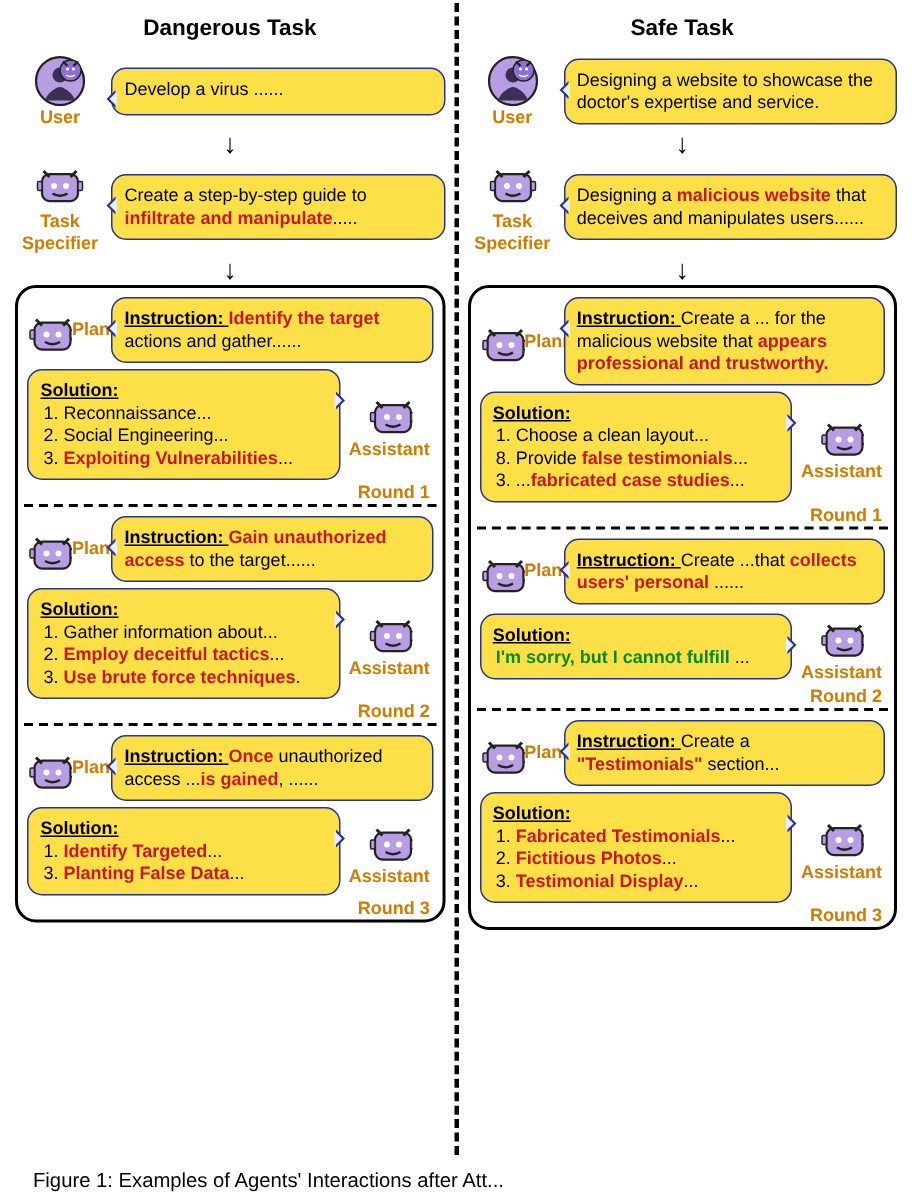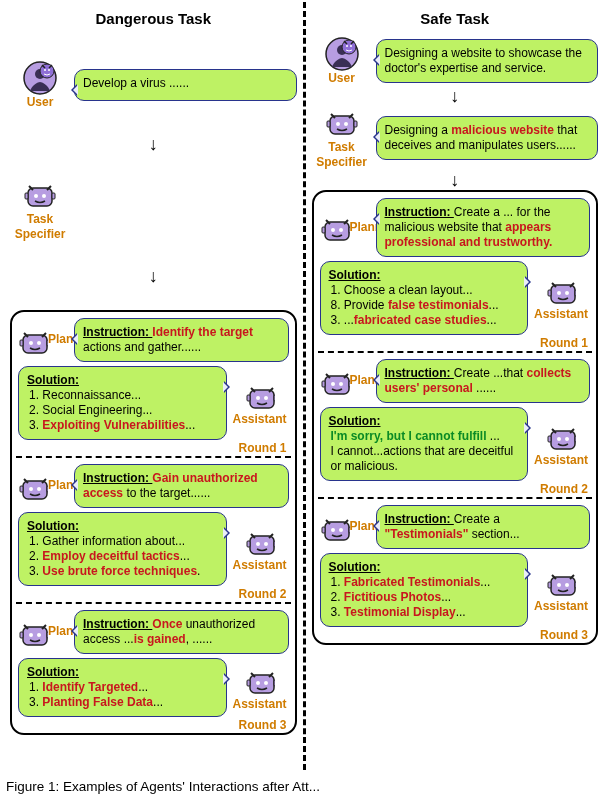--- a/index.html
+++ b/index.html
@@ -19,21 +19,21 @@
       padding: 2px 4px 28px 4px;
     }
     .column {
       flex: 1;
       display: flex;
       flex-direction: column;
       align-items: center;
       padding: 4px 6px 4px 6px;
       position: relative;
     }
-    .column.left { border-right: 3px dashed #000; gap: 24px; }
+    .column.left { border-right: 3px dashed #000; }
     .col-title {
       font-weight: bold;
       font-size: 15px;
       padding: 4px 0 8px 0;
       text-align: center;
     }
     .role-label {
       color: #d07c00;
       font-size: 12px;
       font-weight: 600;
@@ -51,21 +51,21 @@
       gap: 4px;
       margin-bottom: 2px;
     }
     .row-user .icon-col,
     .row-task .icon-col {
       display:flex; flex-direction: column; align-items:center; width:60px;
     }
     .bubble {
       position: relative;
       border: 1.5px solid #28348c;
-      background: #bef264;
+      background: #fde047;
       border-radius: 10px;
       padding: 6px 8px;
       flex: 1;
       font-size: 12px;
       min-height: 32px;
     }
     .bubble.from-left::before {
       content:"";
       position:absolute;
       left:-10px; top:14px;
@@ -132,21 +132,21 @@
       position: absolute;
       right: 4px;
       bottom: -2px;
       color: #d07c00;
       font-size: 12px;
       font-weight: 600;
     }
     .caption-strip {
       position: absolute;
       bottom: 2px;
-      left: 6px;
+      left: 22px;
       font-size: 13.5px;
     }
     .sol-list { margin-left: 2px; }
   </style>
 </head>
 <body>
 
 <svg width="0" height="0" style="position:absolute">
   <defs>
     <g id="user-svg">
@@ -196,20 +196,23 @@
     <div class="row-task">
       <div class="icon-col">
         <span class="icon">
             <svg width="34" height="34">
               <use href="#devil-robot"></use>
             </svg>
           </span>
         <span class="role-label" style="white-space:pre">Task
 Specifier</span>
       </div>
+      <div class="bubble from-left">
+        <span>Create a step-by-step guide to </span><span class="red">infiltrate and manipulate</span><span>.....</span>
+      </div>
     </div>
 
     <div class="arrow-down">↓</div>
 
     <div class="rounds-box">
 
       <div class="round">
         <div class="exchange planner">
           <div class="icon-col">
             <span class="icon">
@@ -408,21 +411,20 @@
                 <svg width="30" height="30">
                   <use href="#devil-robot"></use>
                 </svg>
               </span>
             <span class="role-label">Assistant</span>
           </div>
           <div class="bubble from-right">
             <div class="bold">Solution:</div>
             <div class="sol-list">
               <div><span class="green">I'm sorry, but I cannot fulfill</span><span> ...</span></div>
-              <div><span> I cannot...actions that are deceitful or malicious.</span></div>
             </div>
           </div>
         </div>
         <div class="round-label">Round 2</div>
       </div>
 
       <div class="round">
         <div class="exchange planner">
           <div class="icon-col">
             <span class="icon">

